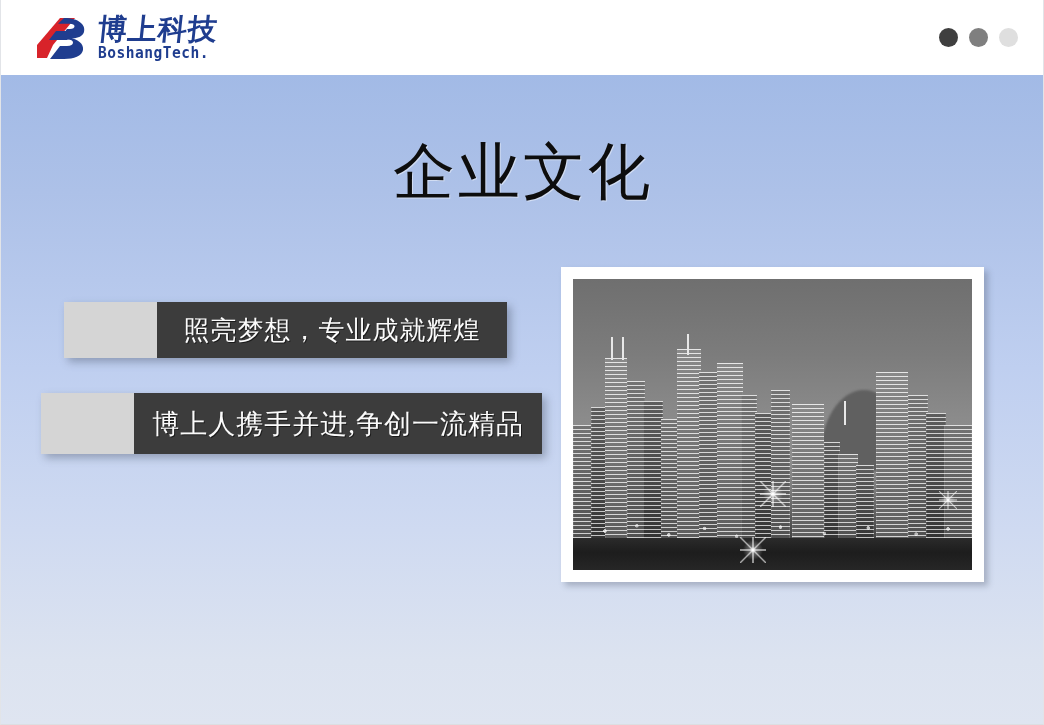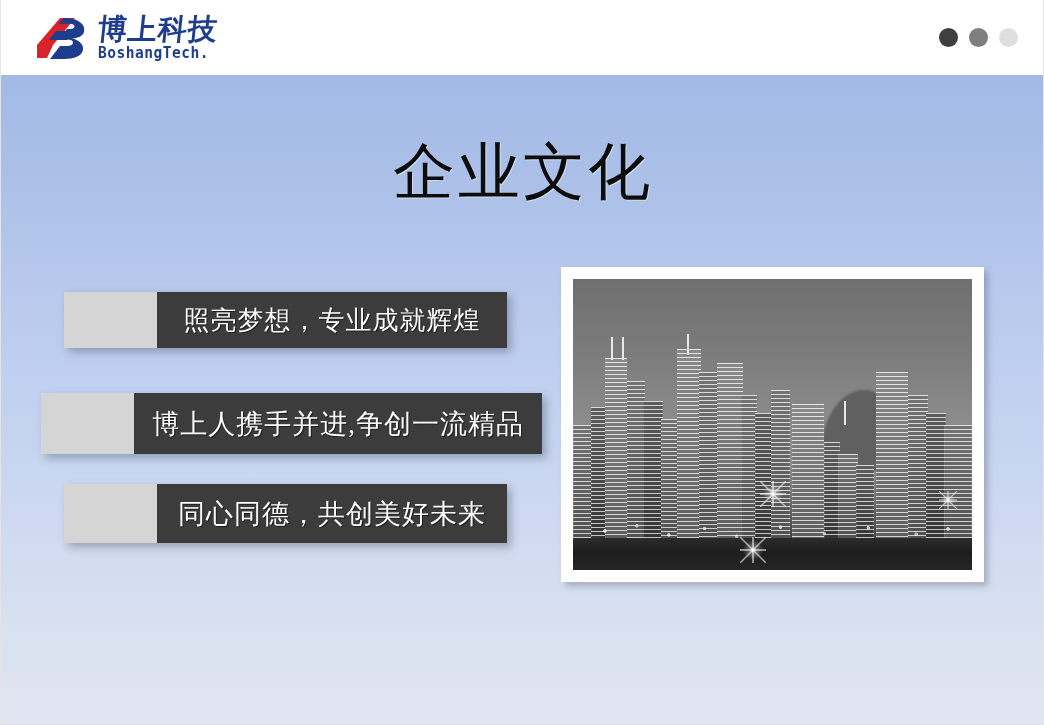--- a/index.html
+++ b/index.html
@@ -128,21 +128,21 @@
     height: 650px;
   }
 
   .bar-row {
     position: absolute;
     display: flex;
     align-items: stretch;
     filter: drop-shadow(4px 4px 4px rgba(60,70,90,0.38));
   }
 
-  .bar-row.r1 { left: 63px;  top: 217px; width: 443px; height: 56px; text-align: right; }
+  .bar-row.r1 { left: 63px;  top: 227px; width: 443px; height: 56px; text-align: right; }
   .bar-row.r2 { left: 33px;  top: 318px; width: 501px; height: 61px; padding-left: 7px; }
   .bar-row.r3 { left: 63px;  top: 409px; width: 443px; height: 59px; }
 
   .bar-swatch {
     flex: 0 0 auto;
     background: #d5d5d5;
   }
   .r1 .bar-swatch { width: 93px; }
   .r2 .bar-swatch { width: 93px; }
   .r3 .bar-swatch { width: 93px; }
@@ -331,26 +331,20 @@
         </div>
       </div>
 
       <div class="bar-row r2">
         <div class="bar-swatch"></div>
         <div class="bar-body">
           <span class="bar-label">博上人携手并进,争创一流精品</span>
         </div>
       </div>
 
-      <div class="bar-row r3">
-        <div class="bar-swatch"></div>
-        <div class="bar-body">
-          <span class="bar-label">同心同德，共创美好未来</span>
-        </div>
-      </div>
 
     </div>
 
     <div class="photo-frame">
       <div class="photo">
         <div class="sky"></div>
         <div class="hill"></div>
 
         <div class="skyline">
           <div class="bldg" style="left:0%;   width:5%;  height:40%;"></div>

